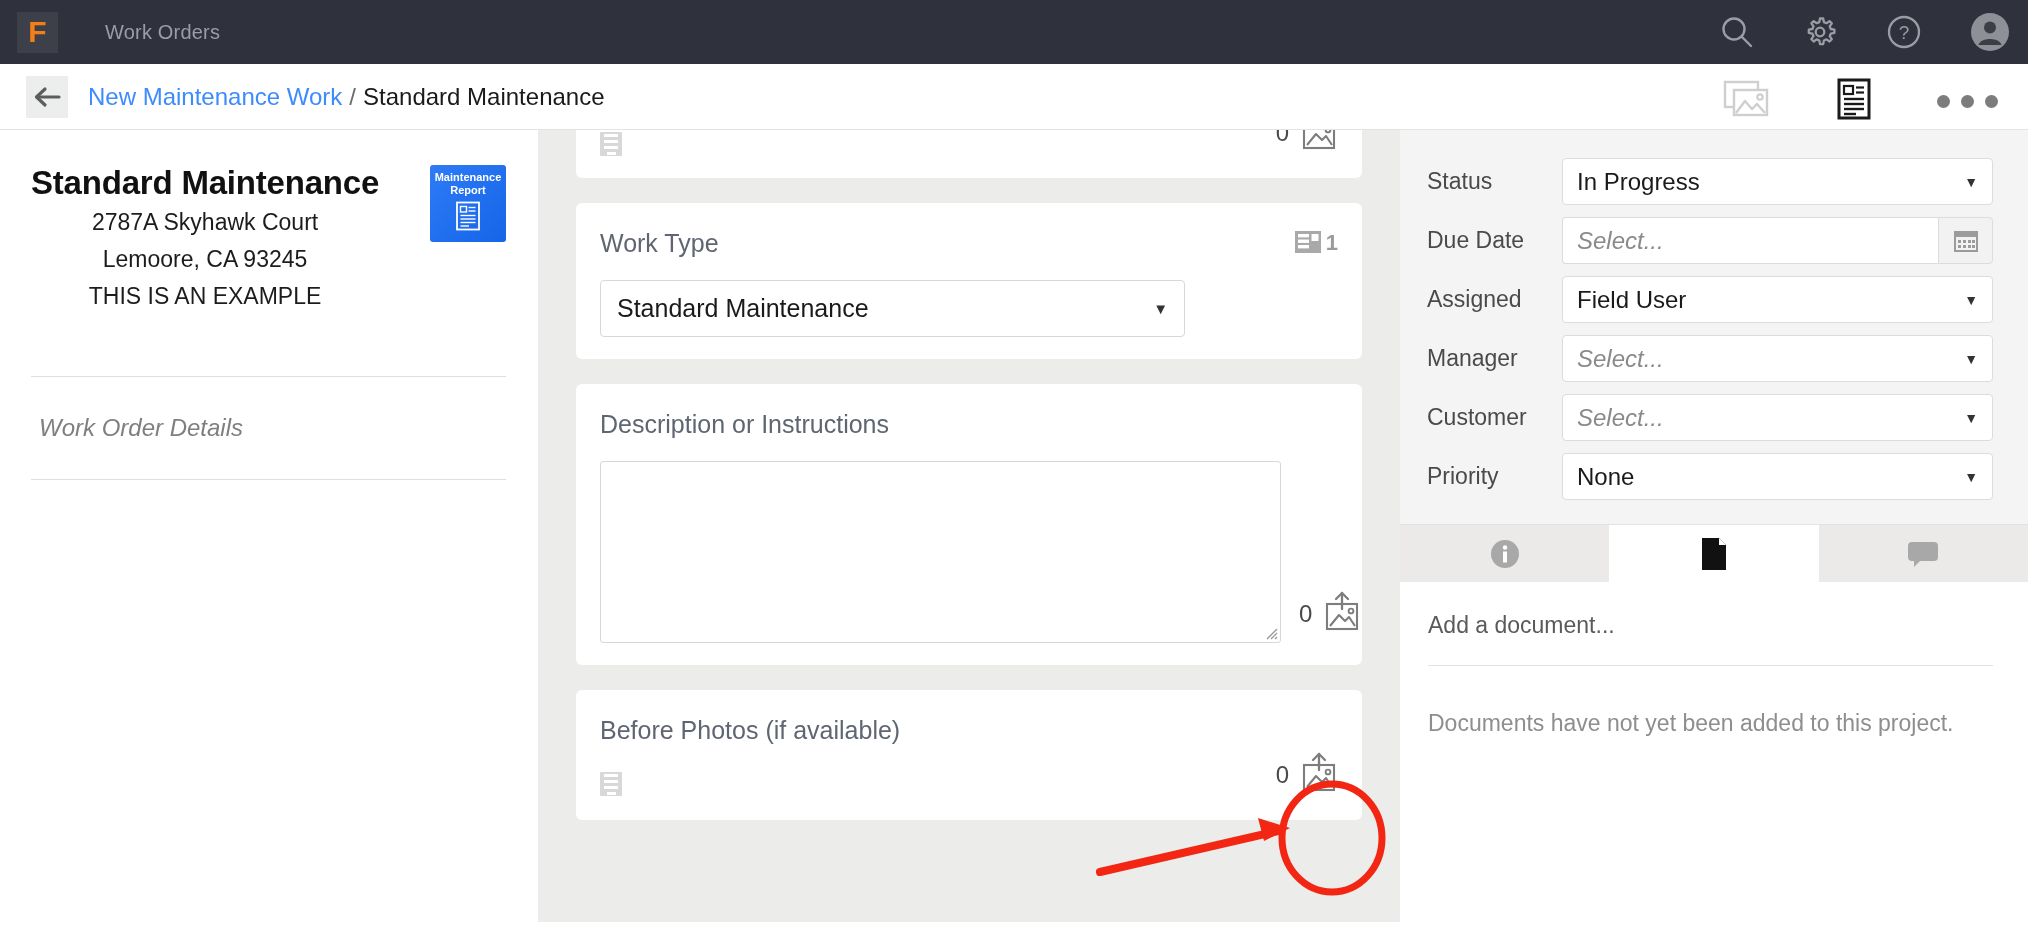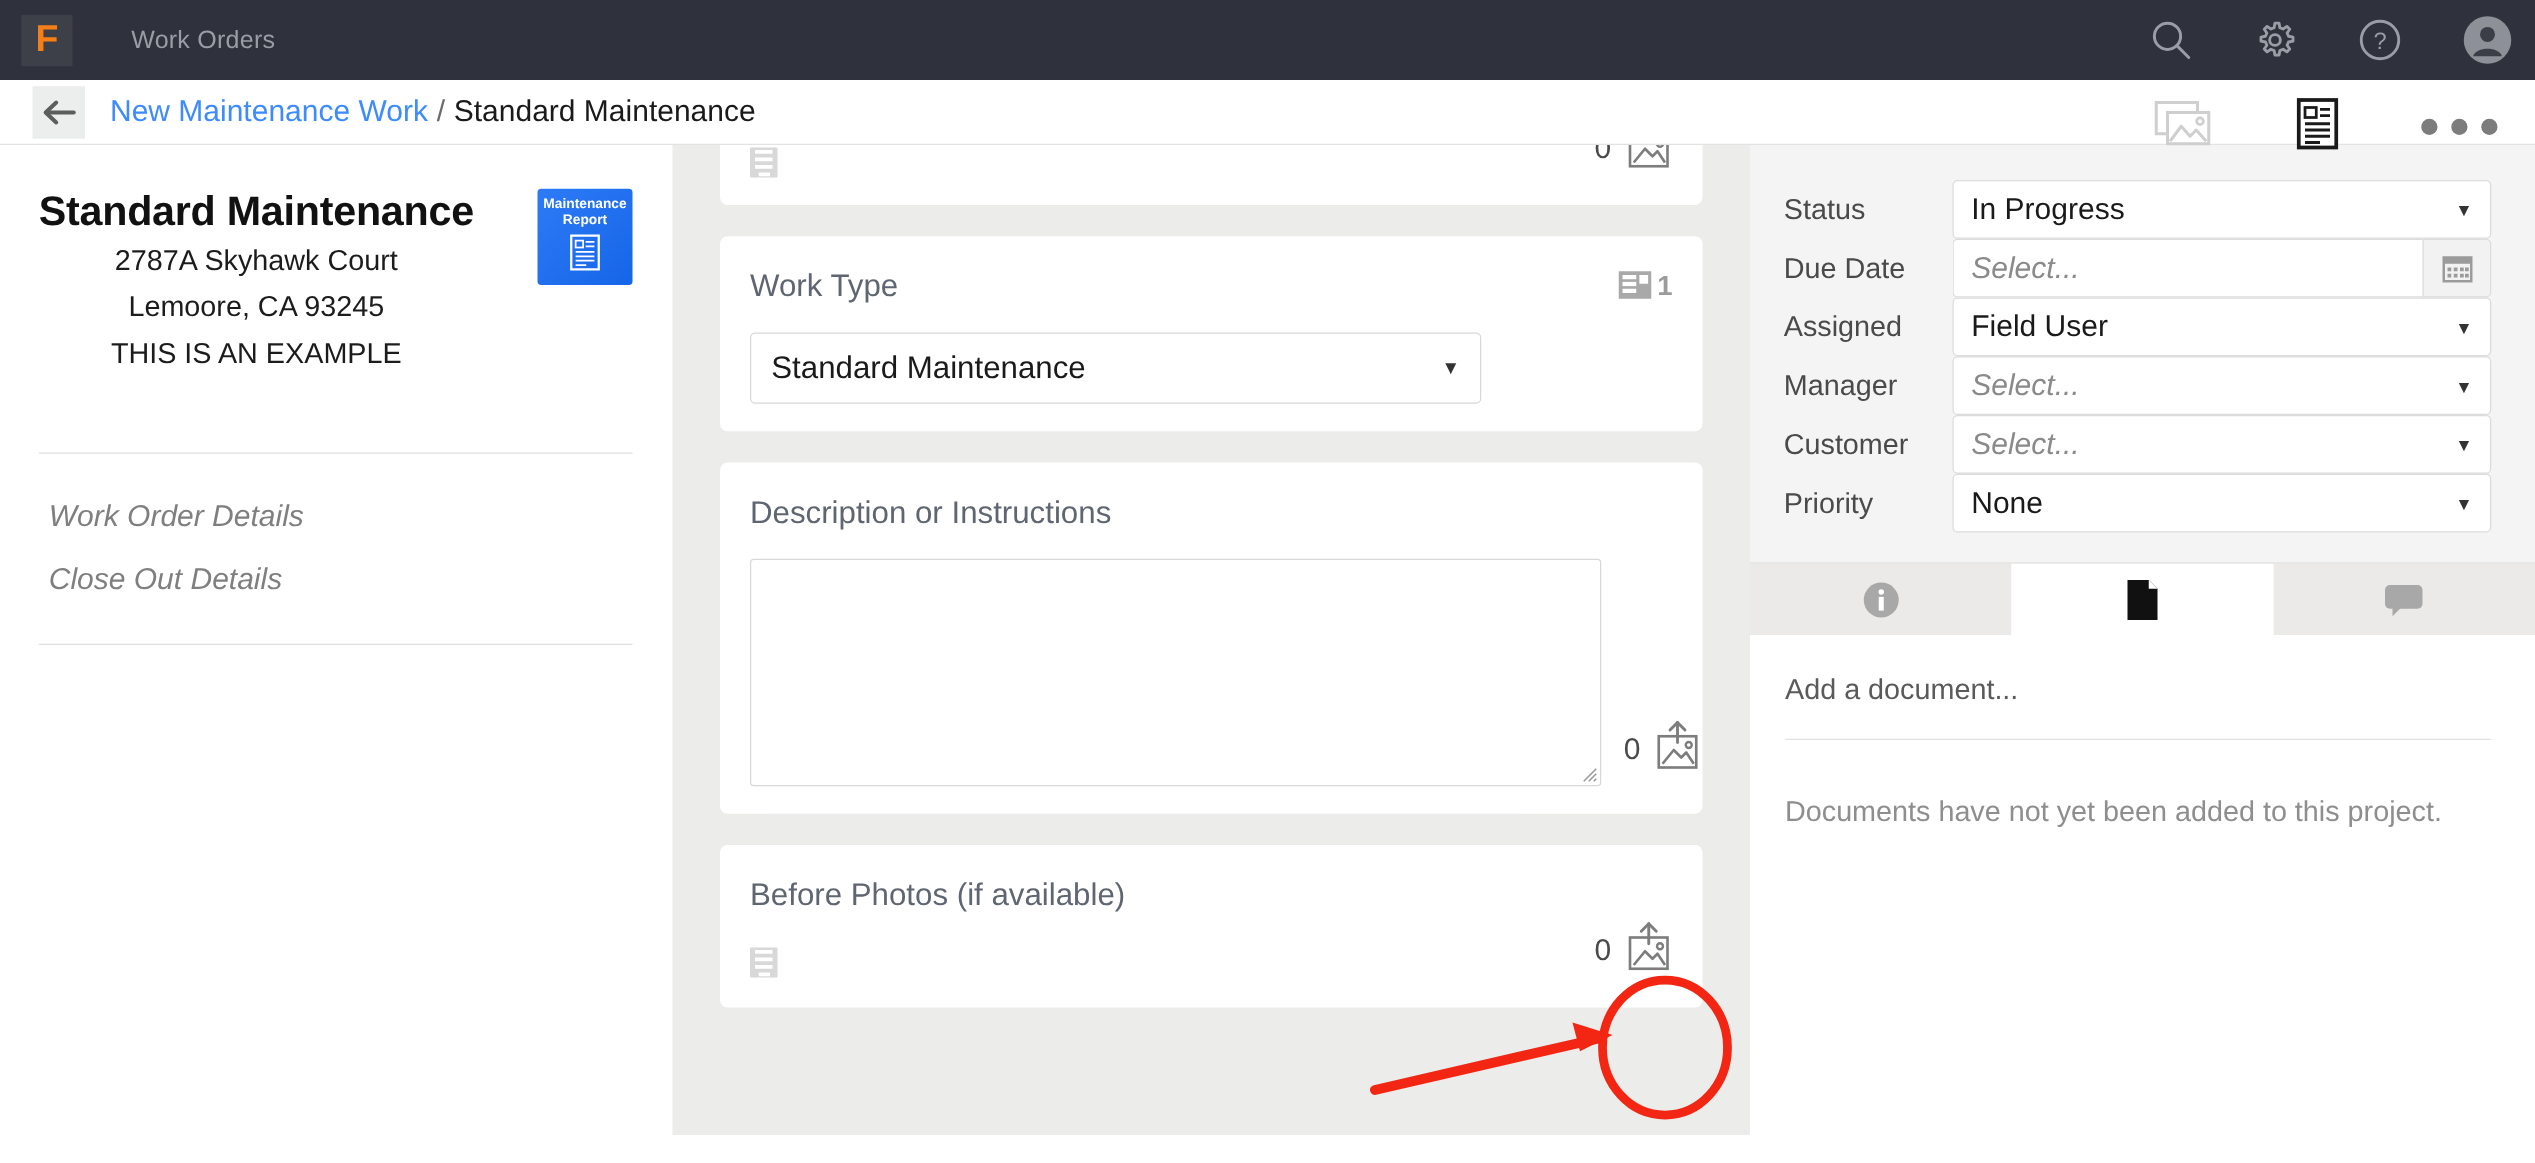--- a/index.html
+++ b/index.html
@@ -40,21 +40,21 @@
   }
   .appbar-icons {
     position: absolute;
     right: 18px; top: 0; height: 64px;
     display: flex; align-items: center; gap: 48px;
   }
   .appbar-icons svg { display: block; }
 
   
   .crumbbar {
-    height: 52px;
+    height: 66px;
     background: #ffffff;
     border-bottom: 1px solid #e3e3e3;
     display: flex; align-items: center;
     position: relative;
   }
   .back-btn {
     width: 42px; height: 42px;
     margin-left: 26px;
     background: #eceded;
     display: flex; align-items: center; justify-content: center;
@@ -206,21 +206,21 @@
 
   
   .rightpanel {
     width: 628px; flex: 0 0 628px;
     background: #f4f4f4;
     display: flex; flex-direction: column;
   }
   .fields { padding: 28px 35px 24px 27px; }
   .field-row {
     display: flex; align-items: center;
-    margin-bottom: 0;
+    margin-bottom: 12px;
   }
   .field-label {
     width: 135px; flex: 0 0 135px;
     font-size: 23px; color: #4a4a4a;
   }
   .field-ctrl {
     flex: 1 1 auto;
     height: 47px;
     border: 1px solid #dcdcdc; border-radius: 4px;
     background: #fff;
@@ -385,21 +385,20 @@
           <line x1="5.5" y1="18" x2="20.5" y2="18" stroke="#fff" stroke-width="1.4"></line>
           <line x1="5.5" y1="21.5" x2="20.5" y2="21.5" stroke="#fff" stroke-width="1.4"></line>
           <line x1="5.5" y1="25" x2="14" y2="25" stroke="#fff" stroke-width="1.4"></line>
         </svg>
       </div>
     </div>
 
     <div class="side-divider"></div>
     <div class="side-nav">
       <div class="side-nav-item">Work Order Details</div>
-      <div class="side-nav-item">Close Out Details</div>
     </div>
     <div class="side-divider2"></div>
   </div>
 
   <div class="center">
 
     <div class="card first">
       <div class="card-foot" style="left:24px; bottom:22px;">
         <span class="notes-icon-sm">
             <i></i>

